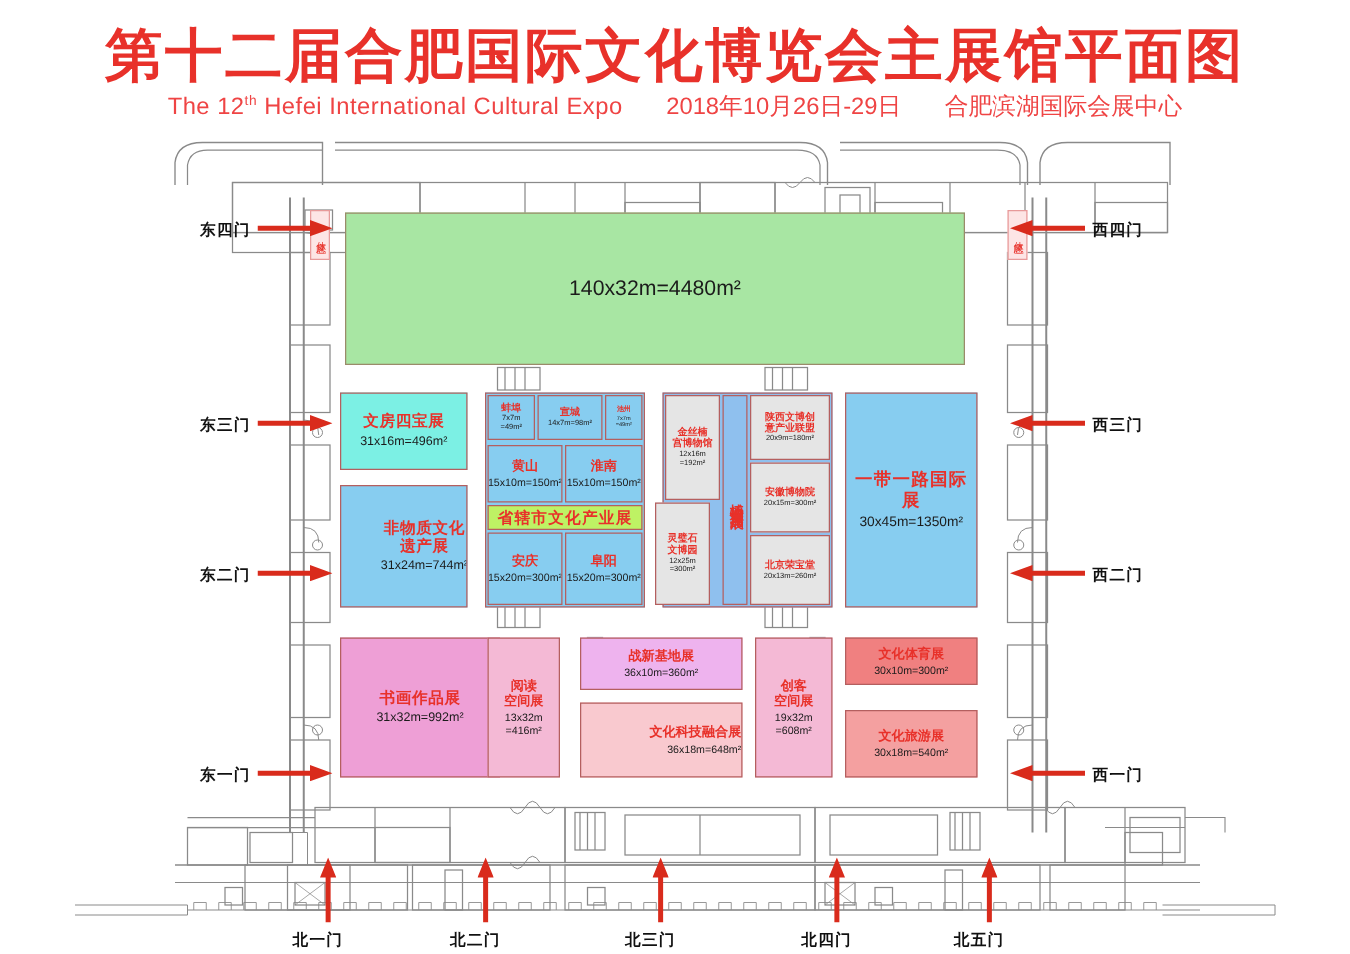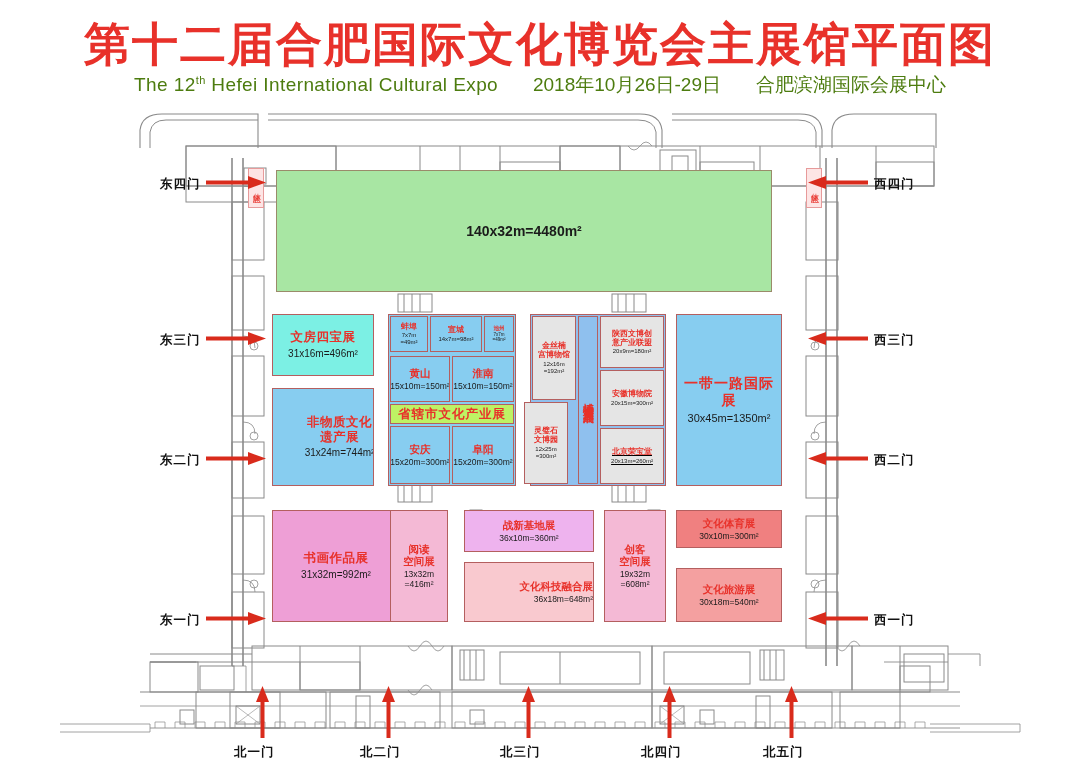--- a/index.html
+++ b/index.html
@@ -33,21 +33,21 @@
     white-space: nowrap;
     font-family: "DejaVu Sans", "Liberation Sans", sans-serif;
   }
   #subtitle-row {
     position: absolute;
     left: 0; top: 72px; width: 1080px;
     white-space: nowrap;
   }
   #subtitle-row span {
     font-size: 19px;
-    color: #4d7c0f;
+    color: #ef4444;
     vertical-align: baseline;
   }
   #subtitle-en { letter-spacing: 0.4px; }
   #subtitle-en sup { font-size: 11px; }
   .sub-gap { display: inline-block; width: 26px; }
 
   
   #plan {
     position: absolute;
     left: 0; top: 106px;
@@ -76,21 +76,21 @@
     font-weight: bold;
     white-space: pre-line;
   }
   .booth .bsize {
     color: #1b1b1b;
     white-space: pre-line;
   }
 
   
   .t-xl .bname { font-size: 21px; letter-spacing: 2px; margin-bottom: 7px; }
-  .t-xl .bsize { font-size: 14px; font-weight: bold; }
+  .t-xl .bsize { font-size: 17px; font-weight: normal; }
 
   .t-lg .bname { font-size: 14px; letter-spacing: 1px; margin-bottom: 4px; }
   .t-lg .bsize { font-size: 11px; text-align: right; }
 
   .t-md .bname { font-size: 12.5px; letter-spacing: 0.5px; margin-bottom: 3px; }
   .t-md .bsize { font-size: 10px; }
 
   .t-sm .bname { font-size: 10.5px; margin-bottom: 2px; }
   .t-sm .bsize { font-size: 8.5px; }
 
@@ -436,21 +436,21 @@
 
     <div class="booth f-blue2 t-xs" style="left:600px; top:210px; width:64px; height:52px;">
       <div class="bname">陕西文博创
 意产业联盟</div>
       <div class="bsize">20x9m=180m²</div>
     </div>
     <div class="booth f-blue2 t-xs" style="left:600px; top:264px; width:64px; height:56px;">
       <div class="bname">安徽博物院</div>
       <div class="bsize">20x15m=300m²</div>
     </div>
-    <div class="booth f-blue2 t-xs" style="left:600px; top:322px; width:64px; height:56px;text-decoration:underline;">
+    <div class="booth f-blue2 t-xs" style="left:600px; top:322px; width:64px; height:56px;">
       <div class="bname">北京荣宝堂</div>
       <div class="bsize">20x13m=260m²</div>
     </div>
 
     <div class="booth f-blue t-lg" style="left:676px; top:208px; width:106px; height:172px;">
       <div class="bname">一带一路国际展</div>
       <div class="bsize">30x45m=1350m²</div>
     </div>
 
     <div class="booth f-pink t-md" style="left:272px; top:404px; width:128px; height:112px;">

